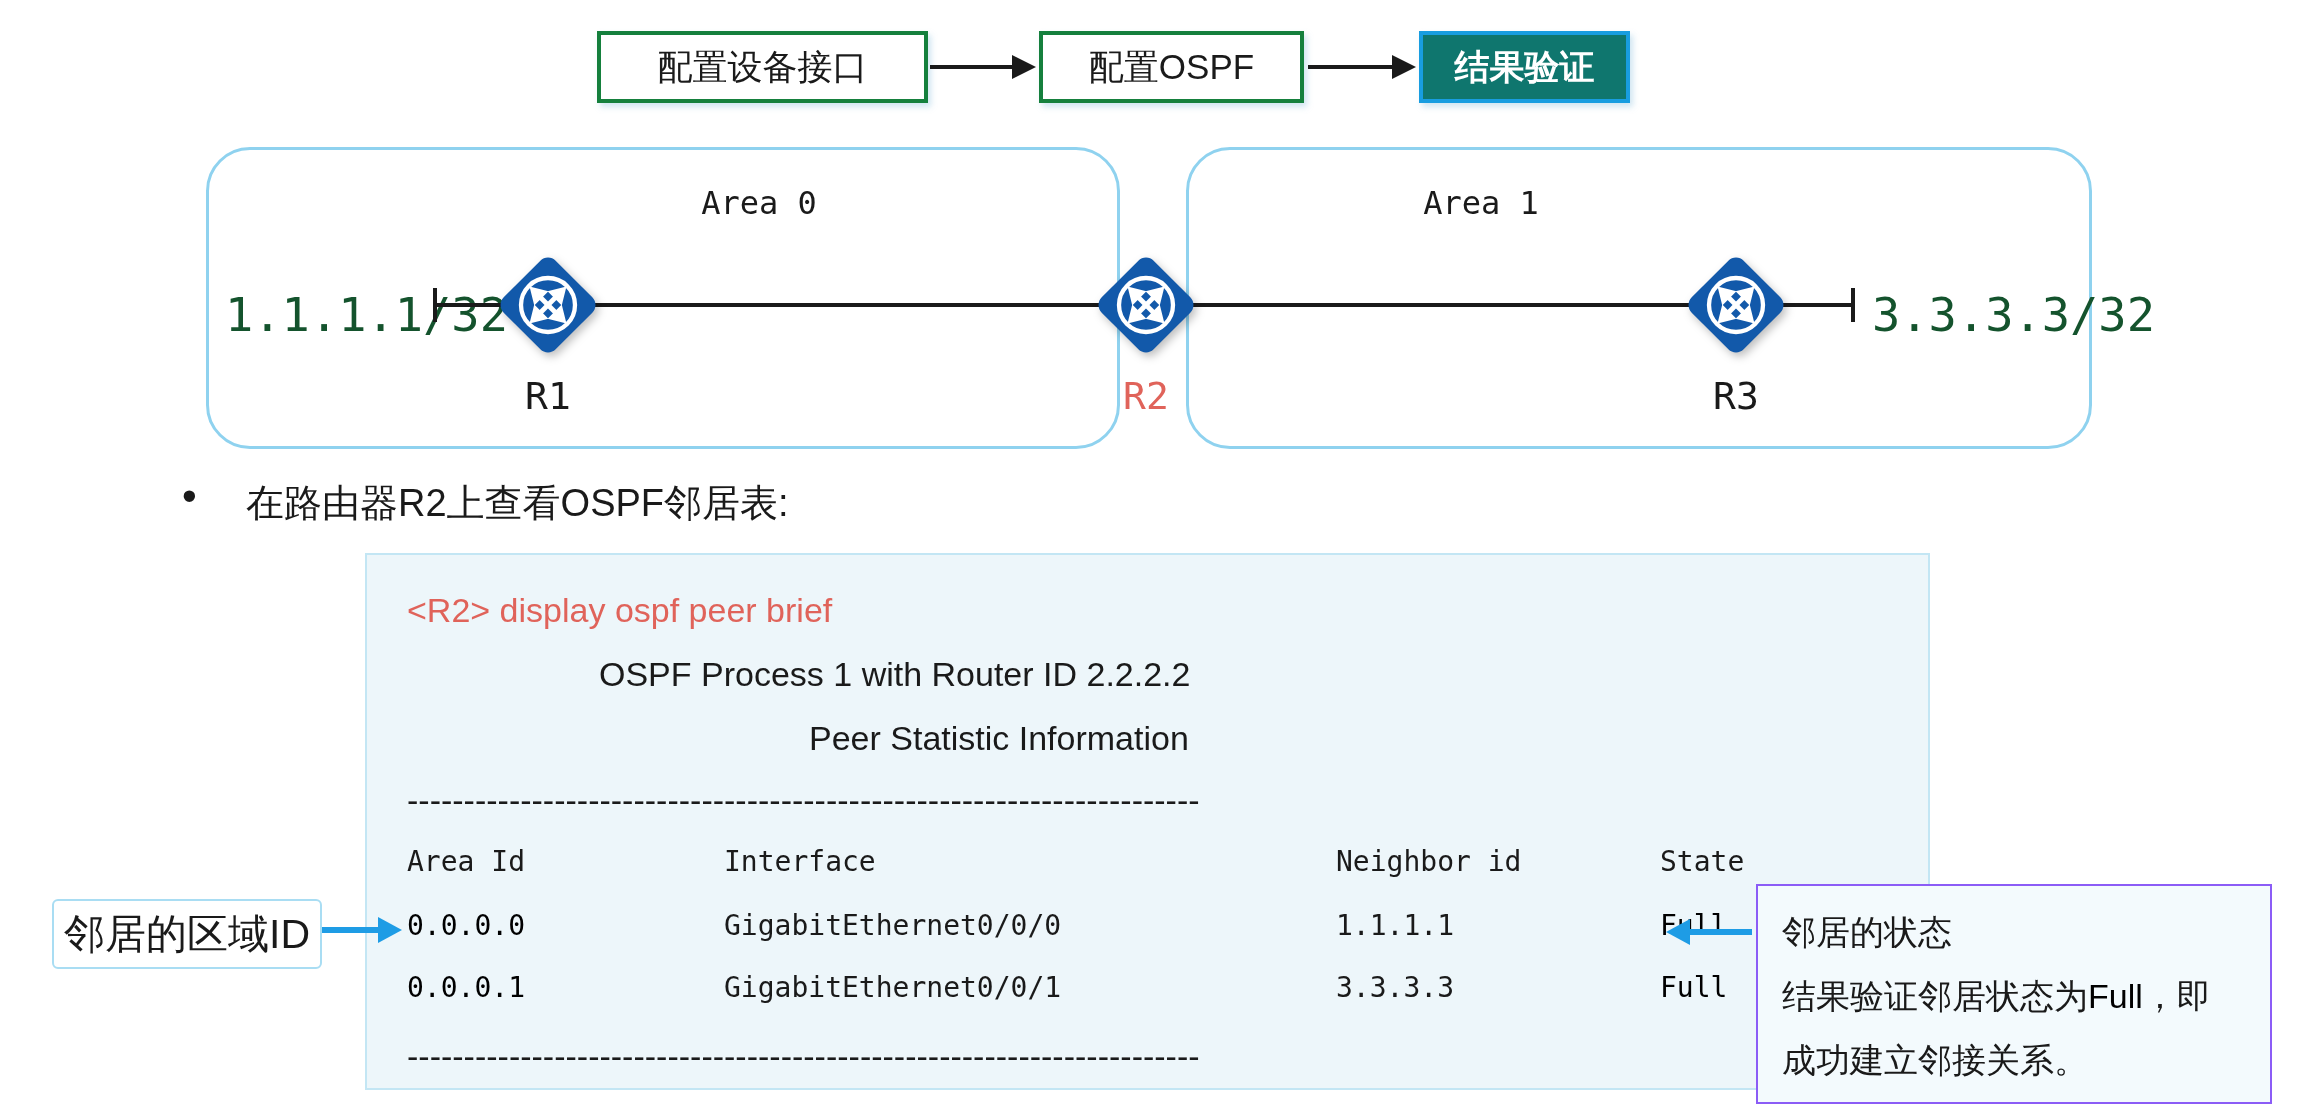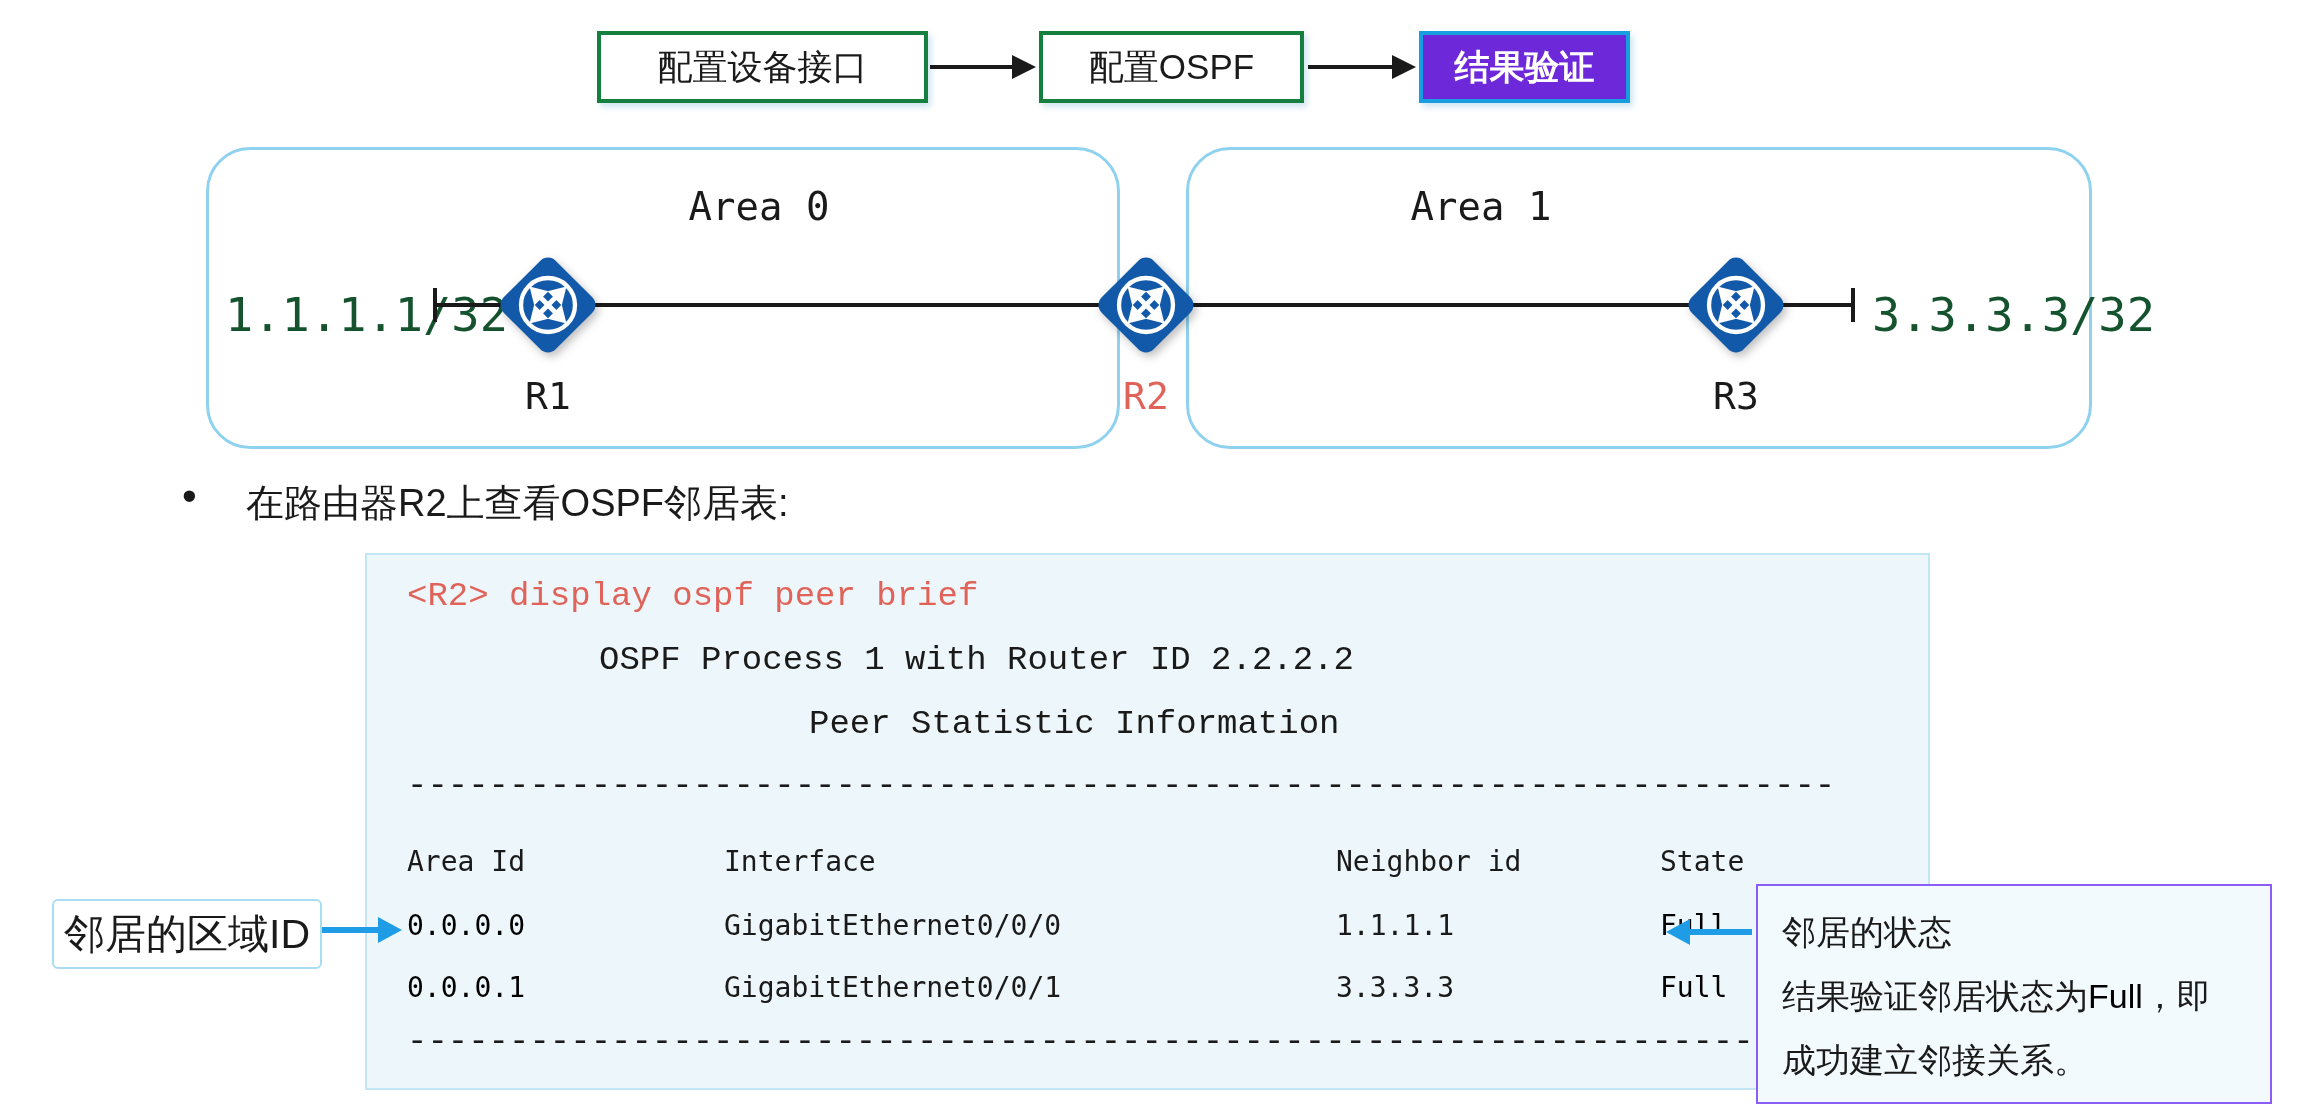--- a/index.html
+++ b/index.html
@@ -15,38 +15,38 @@
 
   
   .flow-box {
     position:absolute; top:31px; height:72px;
     border:4px solid #15803d; background:#ffffff;
     display:flex; align-items:center; justify-content:center;
     font-size:35px; box-shadow:3px 4px 6px rgba(120,180,215,0.35);
     white-space:nowrap;
   }
   .flow-box.active {
-    background:#6d28d9; border-color:#189de0; color:#ffffff; font-weight:bold;
+    background:#0f766e; border-color:#189de0; color:#ffffff; font-weight:bold;
   }
   #flow1 { left:597px;  width:331px; }
   #flow2 { left:1039px; width:265px; }
   #flow3 { left:1419px; width:211px; }
   .flow-arrow { position:absolute; top:51px; height:32px; }
   #flow-arrow1 { left:930px;  width:106px; }
   #flow-arrow2 { left:1308px; width:108px; }
 
   
   .area-rect {
     position:absolute; top:147px; height:302px;
     border:3px solid #8fd2ef; border-radius:44px; background:#ffffff;
   }
   #area0 { left:206px;  width:914px; }
   #area1 { left:1186px; width:906px; }
   .area-label {
-    position:absolute; top:184px; font-size:39px;
+    position:absolute; top:184px; font-size:32px;
     transform:translateX(-50%); white-space:nowrap;
   }
   #area0-label { left:759px; }
   #area1-label { left:1481px; }
 
   #link-line { position:absolute; left:435px; top:303px; width:1418px; height:4px; background:#1a1a1a; z-index:1; }
   .tick { position:absolute; top:288px; width:4px; height:34px; background:#1a1a1a; z-index:1; }
   #tick-left  { left:433px; }
   #tick-right { left:1851px; }
 
@@ -72,21 +72,22 @@
   #bullet-marker { position:absolute; left:182px; top:472px; font-size:42px; }
   #bullet-text   { position:absolute; left:246px; top:478px; font-size:38px; white-space:nowrap; }
 
   
   #terminal {
     position:absolute; left:365px; top:553px; width:1565px; height:537px;
     background:#edf6fa; border:2px solid #c3e6f4; z-index:1;
   }
   .t-line {
     position:absolute; font-size:34px; white-space:nowrap;
-    font-family:Liberation Mono, monospace;
+    font-family:Liberation Sans, sans-serif;
+    margin-top:14px;
   }
   #t-command { left:40px;  top:22px;  color:#e0635a; }
   #t-process { left:232px; top:86px; }
   #t-stat    { left:442px; top:150px; }
   .t-divider { left:40px; width:1440px; overflow:hidden; }
   #t-div1 { top:212px; }
   #t-div2 { top:468px; }
   .t-row { position:absolute; left:0; width:100%; height:42px; }
   #t-headers { top:276px; }
   #t-row1    { top:340px; }

